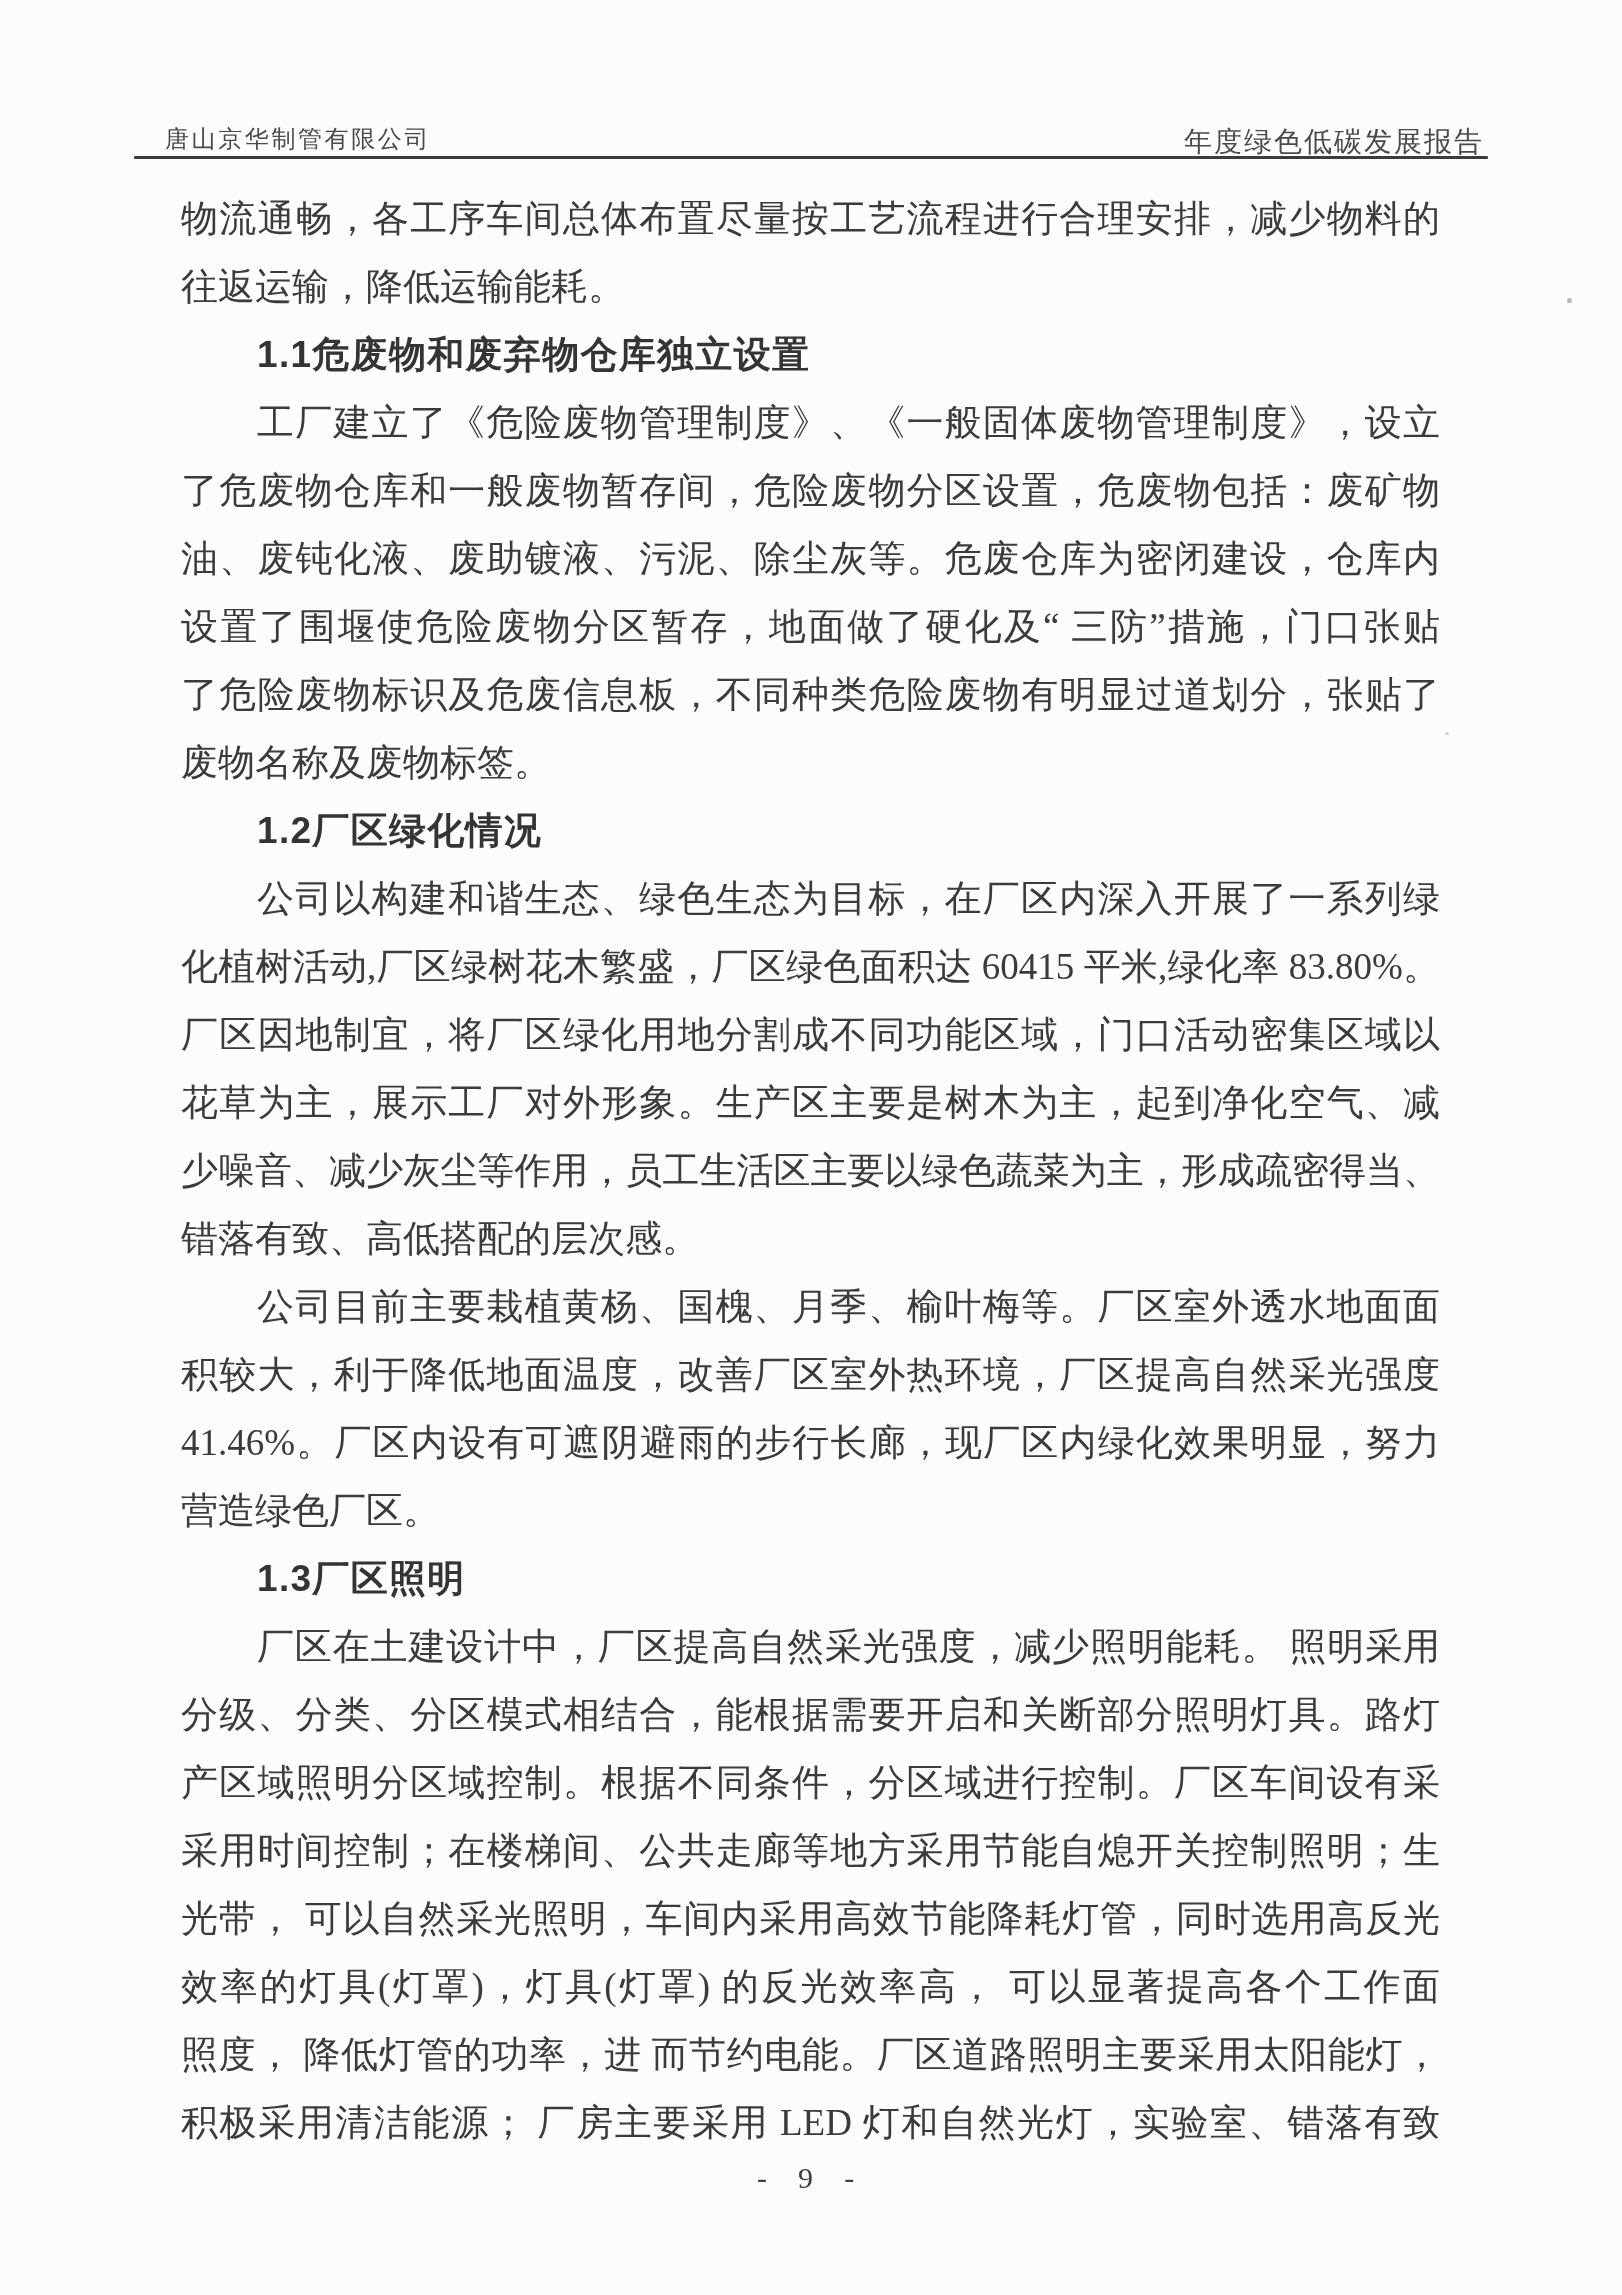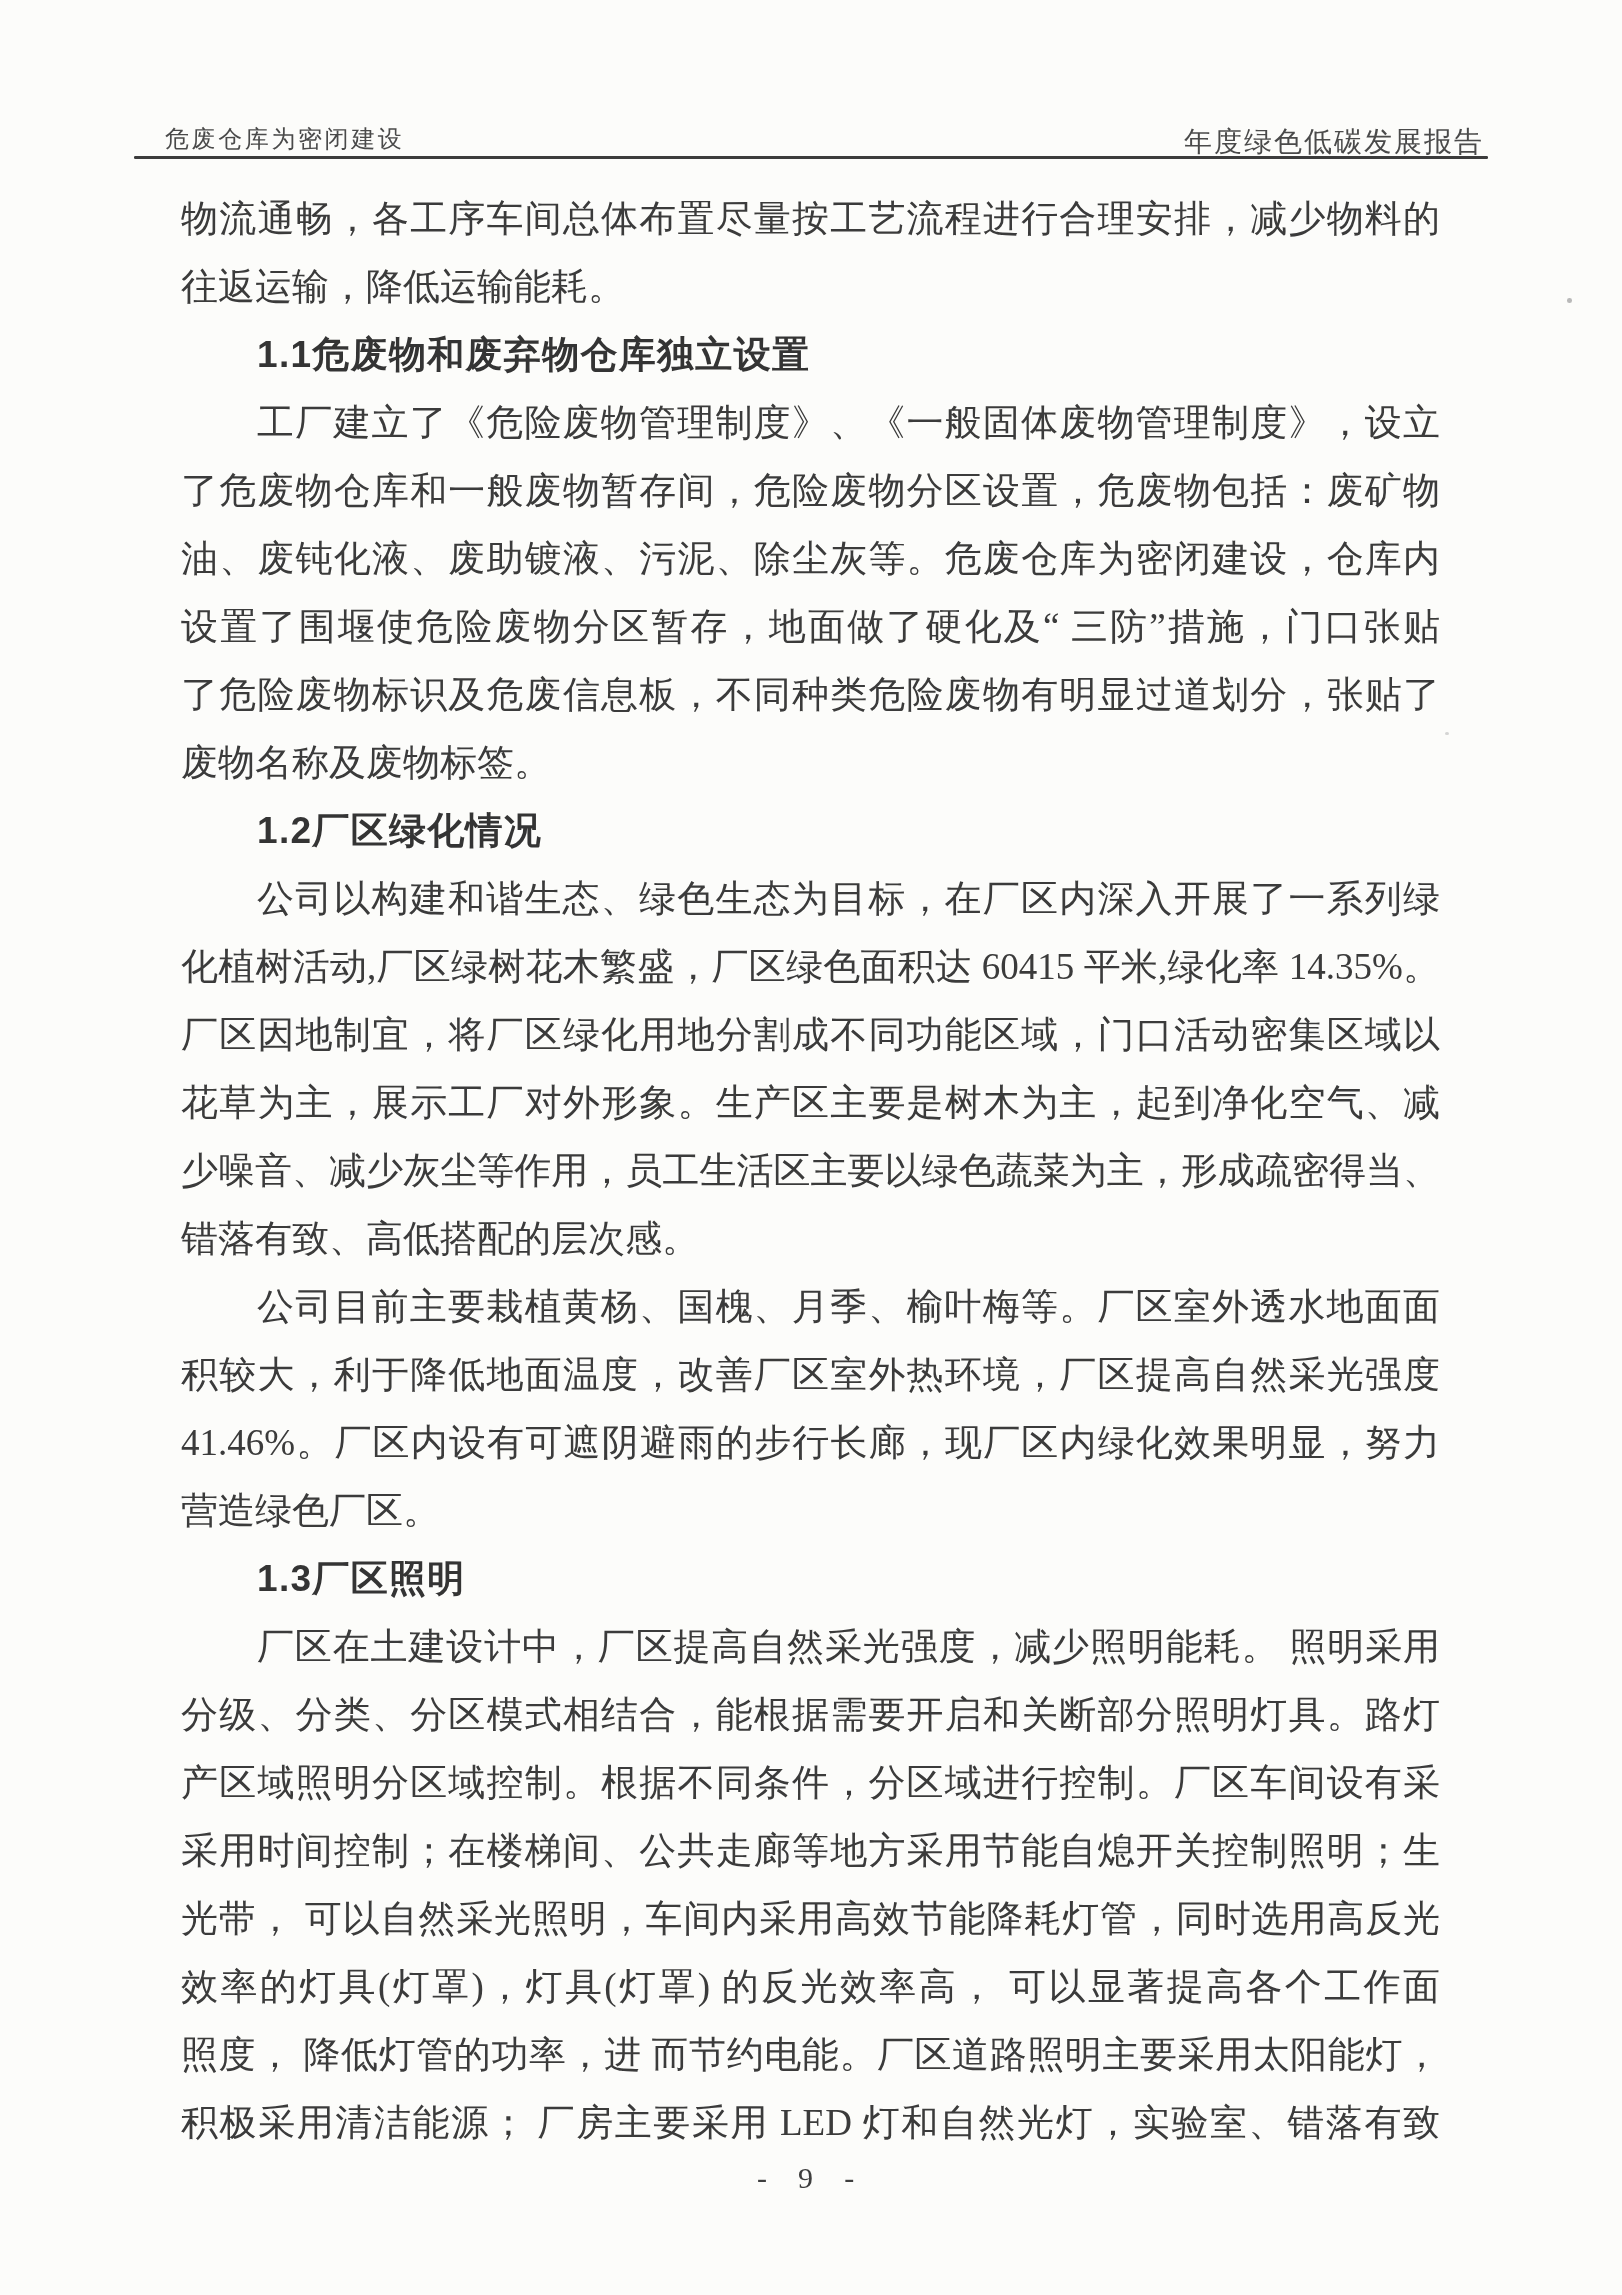--- a/index.html
+++ b/index.html
@@ -90,39 +90,39 @@
     border-radius: 50%;
   }
   .speck-1 { left: 1567px; top: 298px; width: 4.6px; height: 4.6px; }
   .speck-2 { left: 1445px; top: 732px; width: 3.9px; height: 3.3px; opacity: .6; }
 </style>
 </head>
 <body>
 
 <div class="page">
 
-  <div class="header-left">危废仓库为密闭建设</div>
+  <div class="header-left">唐山京华制管有限公司</div>
 
   <div class="header-right">年度绿色低碳发展报告</div>
 
   <div class="header-rule"></div>
 
   <div class="doc-body">
       <div class="doc-line">物流通畅，各工序车间总体布置尽量按工艺流程进行合理安排，减少物料的</div>
       <div class="doc-line align-left">往返运输，降低运输能耗。</div>
       <div class="doc-line heading indent align-left">1.1危废物和废弃物仓库独立设置</div>
       <div class="doc-line indent">工厂建立了《危险废物管理制度》、《一般固体废物管理制度》，设立</div>
       <div class="doc-line">了危废物仓库和一般废物暂存间，危险废物分区设置，危废物包括：废矿物</div>
       <div class="doc-line">油、废钝化液、废助镀液、污泥、除尘灰等。危废仓库为密闭建设，仓库内</div>
       <div class="doc-line">设置了围堰使危险废物分区暂存，地面做了硬化及“ 三防”措施，门口张贴</div>
       <div class="doc-line">了危险废物标识及危废信息板，不同种类危险废物有明显过道划分，张贴了</div>
       <div class="doc-line align-left">废物名称及废物标签。</div>
       <div class="doc-line heading indent align-left">1.2厂区绿化情况</div>
       <div class="doc-line indent">公司以构建和谐生态、绿色生态为目标，在厂区内深入开展了一系列绿</div>
-      <div class="doc-line">化植树活动,厂区绿树花木繁盛，厂区绿色面积达 60415 平米,绿化率 14.35%。</div>
+      <div class="doc-line">化植树活动,厂区绿树花木繁盛，厂区绿色面积达 60415 平米,绿化率 83.80%。</div>
       <div class="doc-line">厂区因地制宜，将厂区绿化用地分割成不同功能区域，门口活动密集区域以</div>
       <div class="doc-line">花草为主，展示工厂对外形象。生产区主要是树木为主，起到净化空气、减</div>
       <div class="doc-line">少噪音、减少灰尘等作用，员工生活区主要以绿色蔬菜为主，形成疏密得当、</div>
       <div class="doc-line align-left">错落有致、高低搭配的层次感。</div>
       <div class="doc-line indent">公司目前主要栽植黄杨、国槐、月季、榆叶梅等。厂区室外透水地面面</div>
       <div class="doc-line">积较大，利于降低地面温度，改善厂区室外热环境，厂区提高自然采光强度</div>
       <div class="doc-line">41.46%。厂区内设有可遮阴避雨的步行长廊，现厂区内绿化效果明显，努力</div>
       <div class="doc-line align-left">营造绿色厂区。</div>
       <div class="doc-line heading indent align-left">1.3厂区照明</div>
       <div class="doc-line indent">厂区在土建设计中，厂区提高自然采光强度，减少照明能耗。 照明采用</div>

